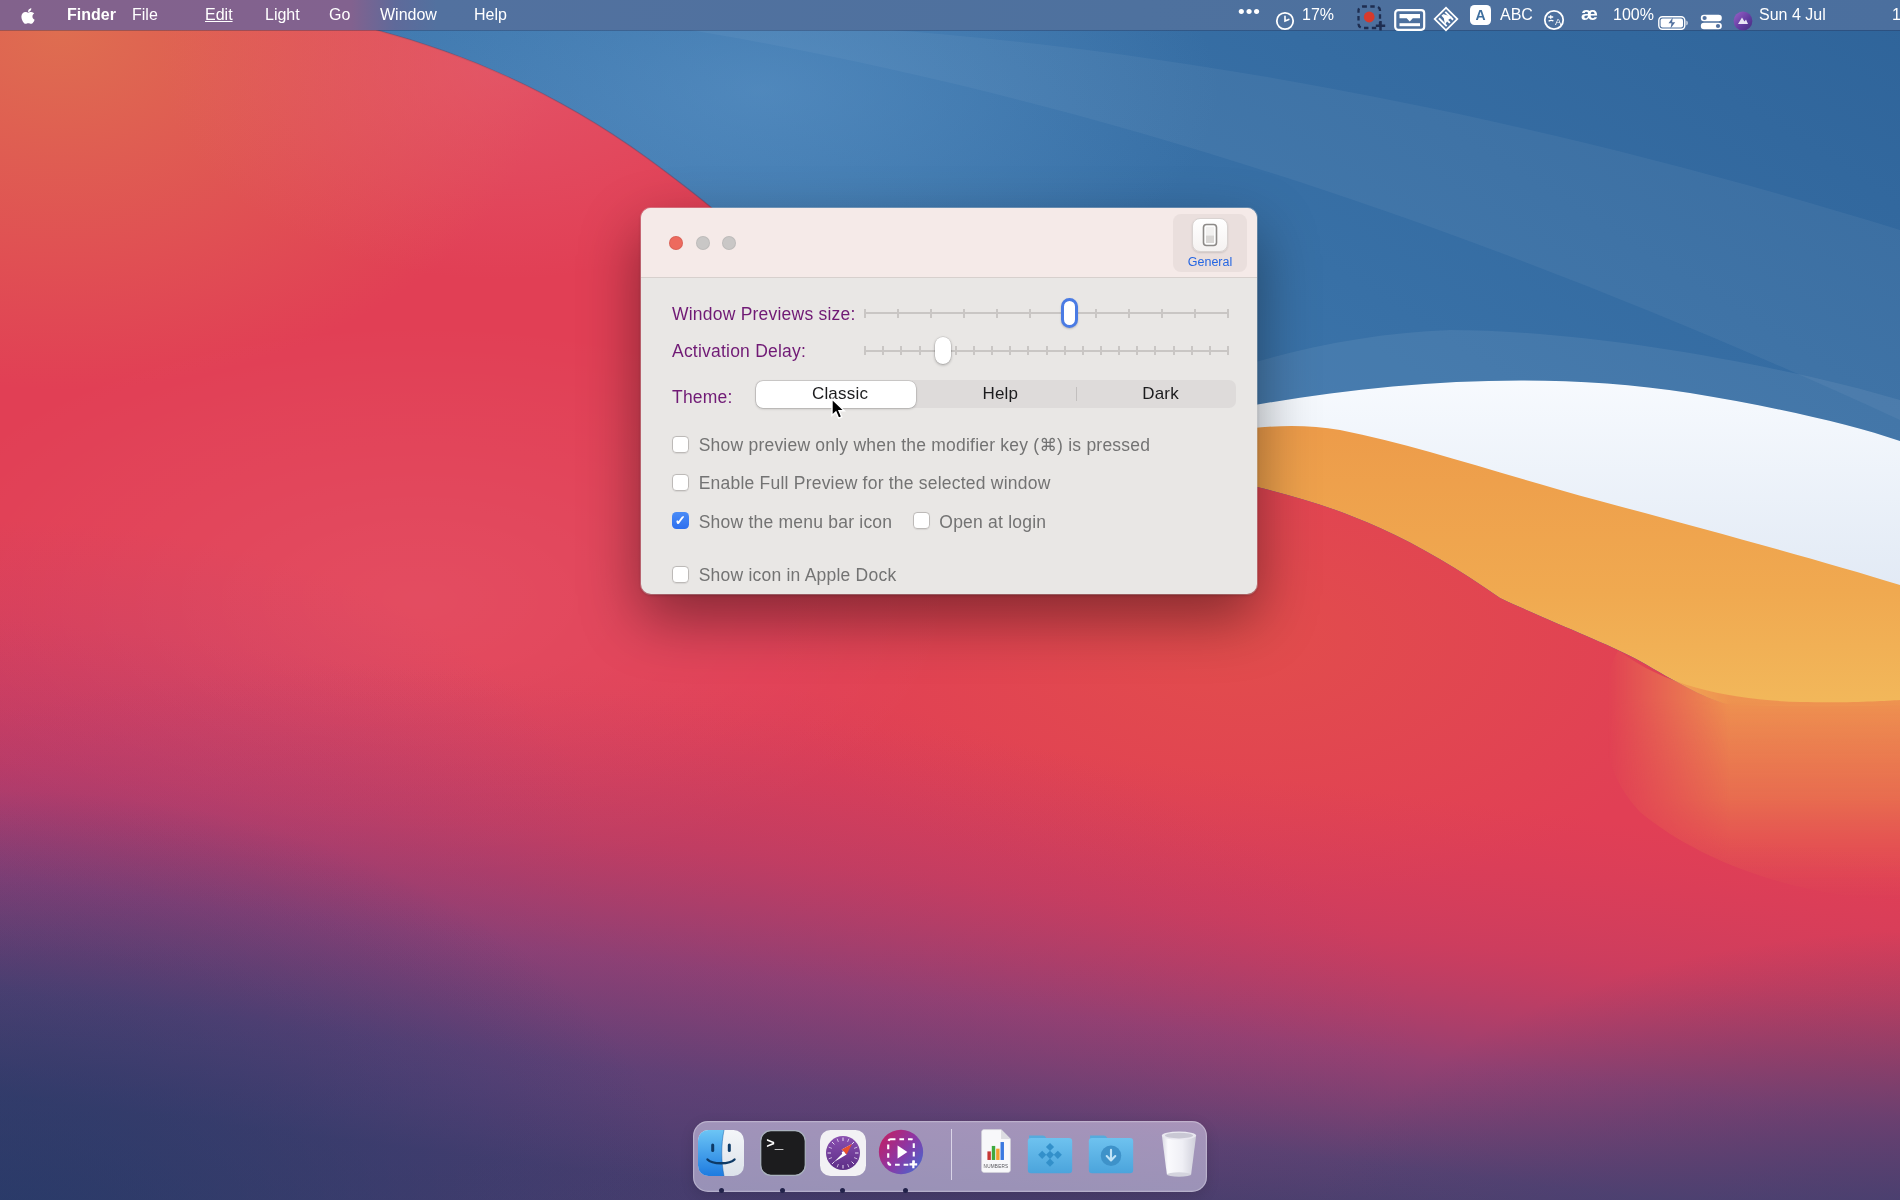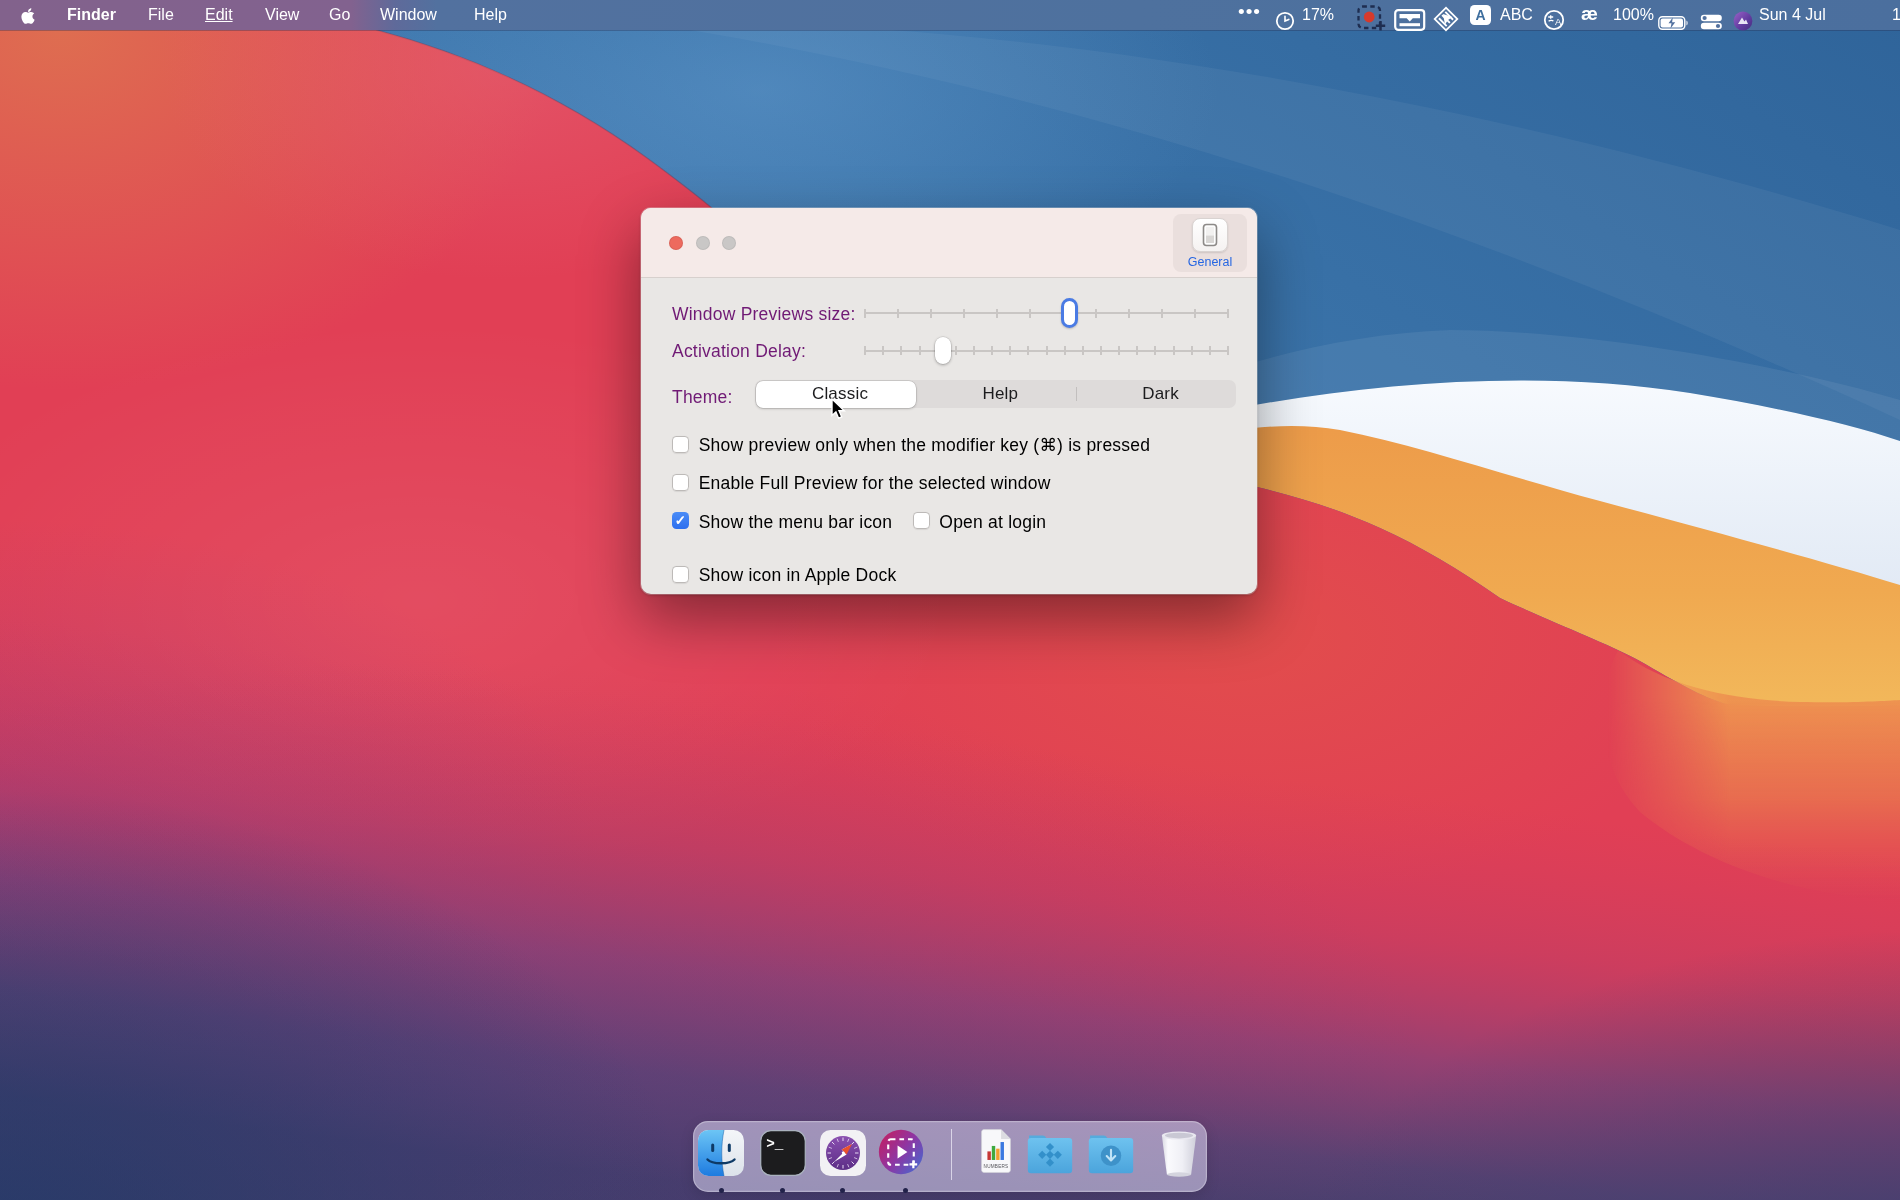--- a/index.html
+++ b/index.html
@@ -42,21 +42,21 @@
   #seg .sel { position:absolute; left:0.5px; top:0.5px; width:160px; height:27px; border-radius:7px;
     background:#FFFFFF; box-shadow:0 0 0 0.5px rgba(0,0,0,0.15), 0 1px 2.5px rgba(0,0,0,0.2); }
   #seg .st { position:absolute; top:0; height:28px; line-height:28px; width:170px; text-align:center; }
   #seg .sep { position:absolute; left:320.6px; top:7px; width:1px; height:14px; background:#C2BFBE; }
   
   .cb { position:absolute; width:17px; height:17px; border-radius:4.5px; background:#FFFFFF;
     box-shadow:inset 0 0 0 1px #BDBAB8, 0 0.5px 1px rgba(0,0,0,0.08); }
   .cbc { position:absolute; width:17px; height:17px; border-radius:4.5px;
     background:linear-gradient(#4A8CF7,#2D6FEE); color:#fff; font-size:13.5px; font-weight:bold;
     text-align:center; line-height:17px; }
-  .ct { position:absolute; font-size:17.5px; letter-spacing:0.22px; color:#000000; white-space:nowrap; }
+  .ct { position:absolute; font-size:17.5px; letter-spacing:0.22px; color:#737373; white-space:nowrap; }
   
   #dock { position:absolute; left:693px; top:1121px; width:514px; height:71px; border-radius:15px;
     background:rgba(228,224,252,0.52); box-shadow:inset 0 0 0 1.2px rgba(255,255,255,0.28), 0 4px 14px rgba(0,0,0,0.12); }
   .di { position:absolute; top:9px; width:46px; height:46px; }
   .ddot { position:absolute; top:67px; width:5px; height:5px; border-radius:50%; background:#22224A; }
   #dsep { position:absolute; left:257.5px; top:8px; width:1.2px; height:51px; background:rgba(248,246,255,0.42); }
 </style>
 </head>
 <body>
 <svg id="wall" width="1900" height="1200" viewBox="0 0 1900 1200">
@@ -169,23 +169,23 @@
   <ellipse cx="450" cy="1080" rx="980" ry="420" fill="url(#rMagentaC)"></ellipse>
   <ellipse cx="0" cy="1260" rx="700" ry="470" fill="url(#rSlateBL)"></ellipse>
   <ellipse cx="1940" cy="1270" rx="640" ry="340" fill="url(#rSlateBR)"></ellipse>
 </svg>
 
 <div id="menubar">
   <svg class="mi" style="left:20px; top:6.5px; height:18px;" width="16" height="18" viewBox="0 0 384 512">
     <path fill="#FFFFFF" d="M318.7 268.7c-.2-36.7 16.4-64.4 50-84.8-18.8-26.9-47.2-41.7-84.7-44.6-35.5-2.8-74.3 20.7-88.5 20.7-15 0-49.4-19.7-76.4-19.7C63.3 141.2 4 184.8 4 273.5q0 39.3 14.4 81.2c12.8 36.7 59 126.7 107.2 125.2 25.2-.6 43-17.9 75.8-17.9 31.8 0 48.3 17.9 76.4 17.9 48.6-.7 90.4-82.5 102.6-119.3-65.2-30.7-61.7-90-61.7-91.9zm-56.6-164.2c27.3-32.4 24.8-61.9 24-72.5-24.1 1.4-52 16.4-67.9 34.9-17.5 19.8-27.8 44.3-25.6 71.9 26.1 2 49.9-11.4 69.5-34.3z"></path>
   </svg>
   <div class="mi" style="left:67px;  font-weight:bold;">Finder</div>
-  <div class="mi" style="left:148px;text-align:right;">File</div>
+  <div class="mi" style="left:132px;text-align:right;">File</div>
   <div class="mi" style="left:205px;text-decoration:underline;">Edit</div>
-  <div class="mi" style="left:265px;">View</div>
+  <div class="mi" style="left:265px;">Light</div>
   <div class="mi" style="left:329px;">Go</div>
   <div class="mi" style="left:380px;">Window</div>
   <div class="mi" style="left:474px;">Help</div>
 
   <div class="mi" style="left:1238px; top:-3px; font-size:19px; letter-spacing:1px;">•••</div>
   <svg class="mi" style="left:1275px; top:6px;" width="20" height="20" viewBox="0 0 20 20">
     <circle cx="10" cy="10" r="8.2" fill="none" stroke="#FFF" stroke-width="1.8"></circle>
     <path d="M10,5.2 L10,10 L13.8,8.4" fill="none" stroke="#FFF" stroke-width="1.6" stroke-linecap="round"></path>
   </svg>
   <div class="mi" style="left:1302px;">17%</div>

